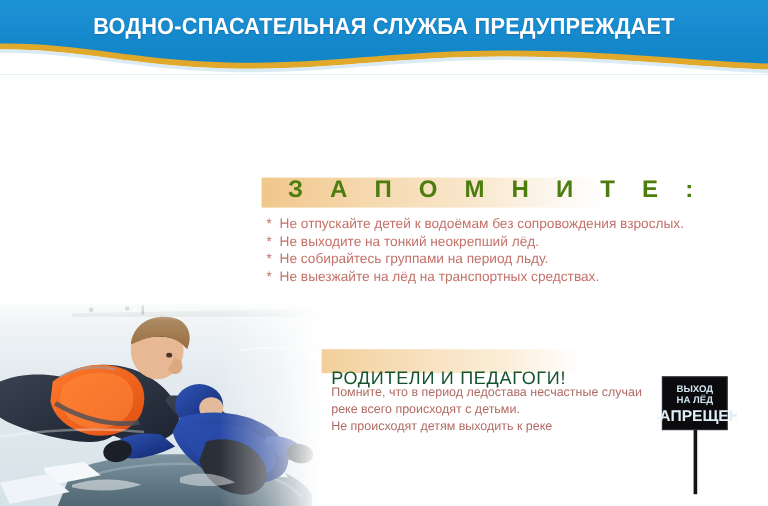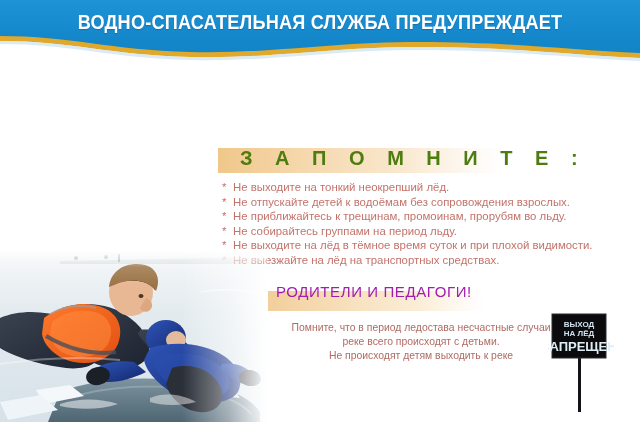--- a/index.html
+++ b/index.html
@@ -56,29 +56,28 @@
   }
   .rule-row{white-space:nowrap;display:block;}
   .rule-star{display:inline-block;width:11px;color:#c4736b;}
 
   
   .parents-banner{
     position:absolute;left:268px;top:291px;width:218px;height:20px;
     background:linear-gradient(90deg,#f2cf9b 0%,#f7dfbb 35%,#fbeed8 70%,#fffdfb 95%,#ffffff 100%);
   }
   .parents-title{
-    position:absolute;left:276px;top:283px;
-    color:#a21caf;font-size:15px;letter-spacing:0.6px;
+    position:absolute;left:276px;top:307px;
+    color:#14532d;font-size:15px;letter-spacing:0.6px;
     font-family:"Liberation Sans", sans-serif;white-space:nowrap;
   }
   .parents-text{
     position:absolute;left:276px;top:321px;width:290px;
     color:#b06a63;font-size:10.4px;line-height:14.2px;
     font-family:"Liberation Sans", sans-serif;
-    text-align:center;
   }
   .parents-text div{white-space:nowrap;}
 
   
   .photo{
     position:absolute;left:0;top:252px;width:268px;height:170px;overflow:hidden;
   }
   .photo-mask{
     position:absolute;left:0;top:0;width:268px;height:170px;
     -webkit-mask-image:linear-gradient(90deg,#000 0%,#000 68%,rgba(0,0,0,0.55) 85%,rgba(0,0,0,0) 100%);
@@ -106,25 +105,23 @@
       <path d="M0,0 C70,0 110,14 190,16 C270,18 330,6 420,6 C510,6 570,14 640,17 L640,22 C570,19 510,11 420,11 C330,11 270,23 190,21 C110,19 70,5 0,5 Z" fill="#e0a92b"></path>
       <path d="M0,5 C70,5 110,19 190,21 C270,23 330,11 420,11 C510,11 570,19 640,22 L640,25 C570,22 510,14 420,14 C330,14 270,26 190,24 C110,22 70,8 0,8 Z" fill="#cfe4f2" opacity="0.75"></path>
     </svg>
   </div>
 
 
   <div class="remember-banner"></div>
   <div class="remember-title">З А П О М Н И Т Е :</div>
 
   <div class="rules">
+    <span class="rule-row"><span class="rule-star">*</span><span>Не отпускайте детей к водоёмам без сопровождения взрослых.</span></span>
     <span class="rule-row"><span class="rule-star">*</span><span>Не выходите на тонкий неокрепший лёд.</span></span>
-    <span class="rule-row"><span class="rule-star">*</span><span>Не отпускайте детей к водоёмам без сопровождения взрослых.</span></span>
-    <span class="rule-row"><span class="rule-star">*</span><span>Не приближайтесь к трещинам, промоинам, прорубям во льду.</span></span>
     <span class="rule-row"><span class="rule-star">*</span><span>Не собирайтесь группами на период льду.</span></span>
-    <span class="rule-row"><span class="rule-star">*</span><span>Не выходите на лёд в тёмное время суток и при плохой видимости.</span></span>
     <span class="rule-row"><span class="rule-star">*</span><span>Не выезжайте на лёд на транспортных средствах.</span></span>
   </div>
 
   <div class="parents-banner"></div>
   <div class="parents-title">РОДИТЕЛИ И ПЕДАГОГИ!</div>
   <div class="parents-text">
     <div>Помните, что в период ледостава несчастные случаи</div>
     <div>реке всего происходят с детьми.</div>
     <div>Не происходят детям выходить к реке</div>
   </div>

